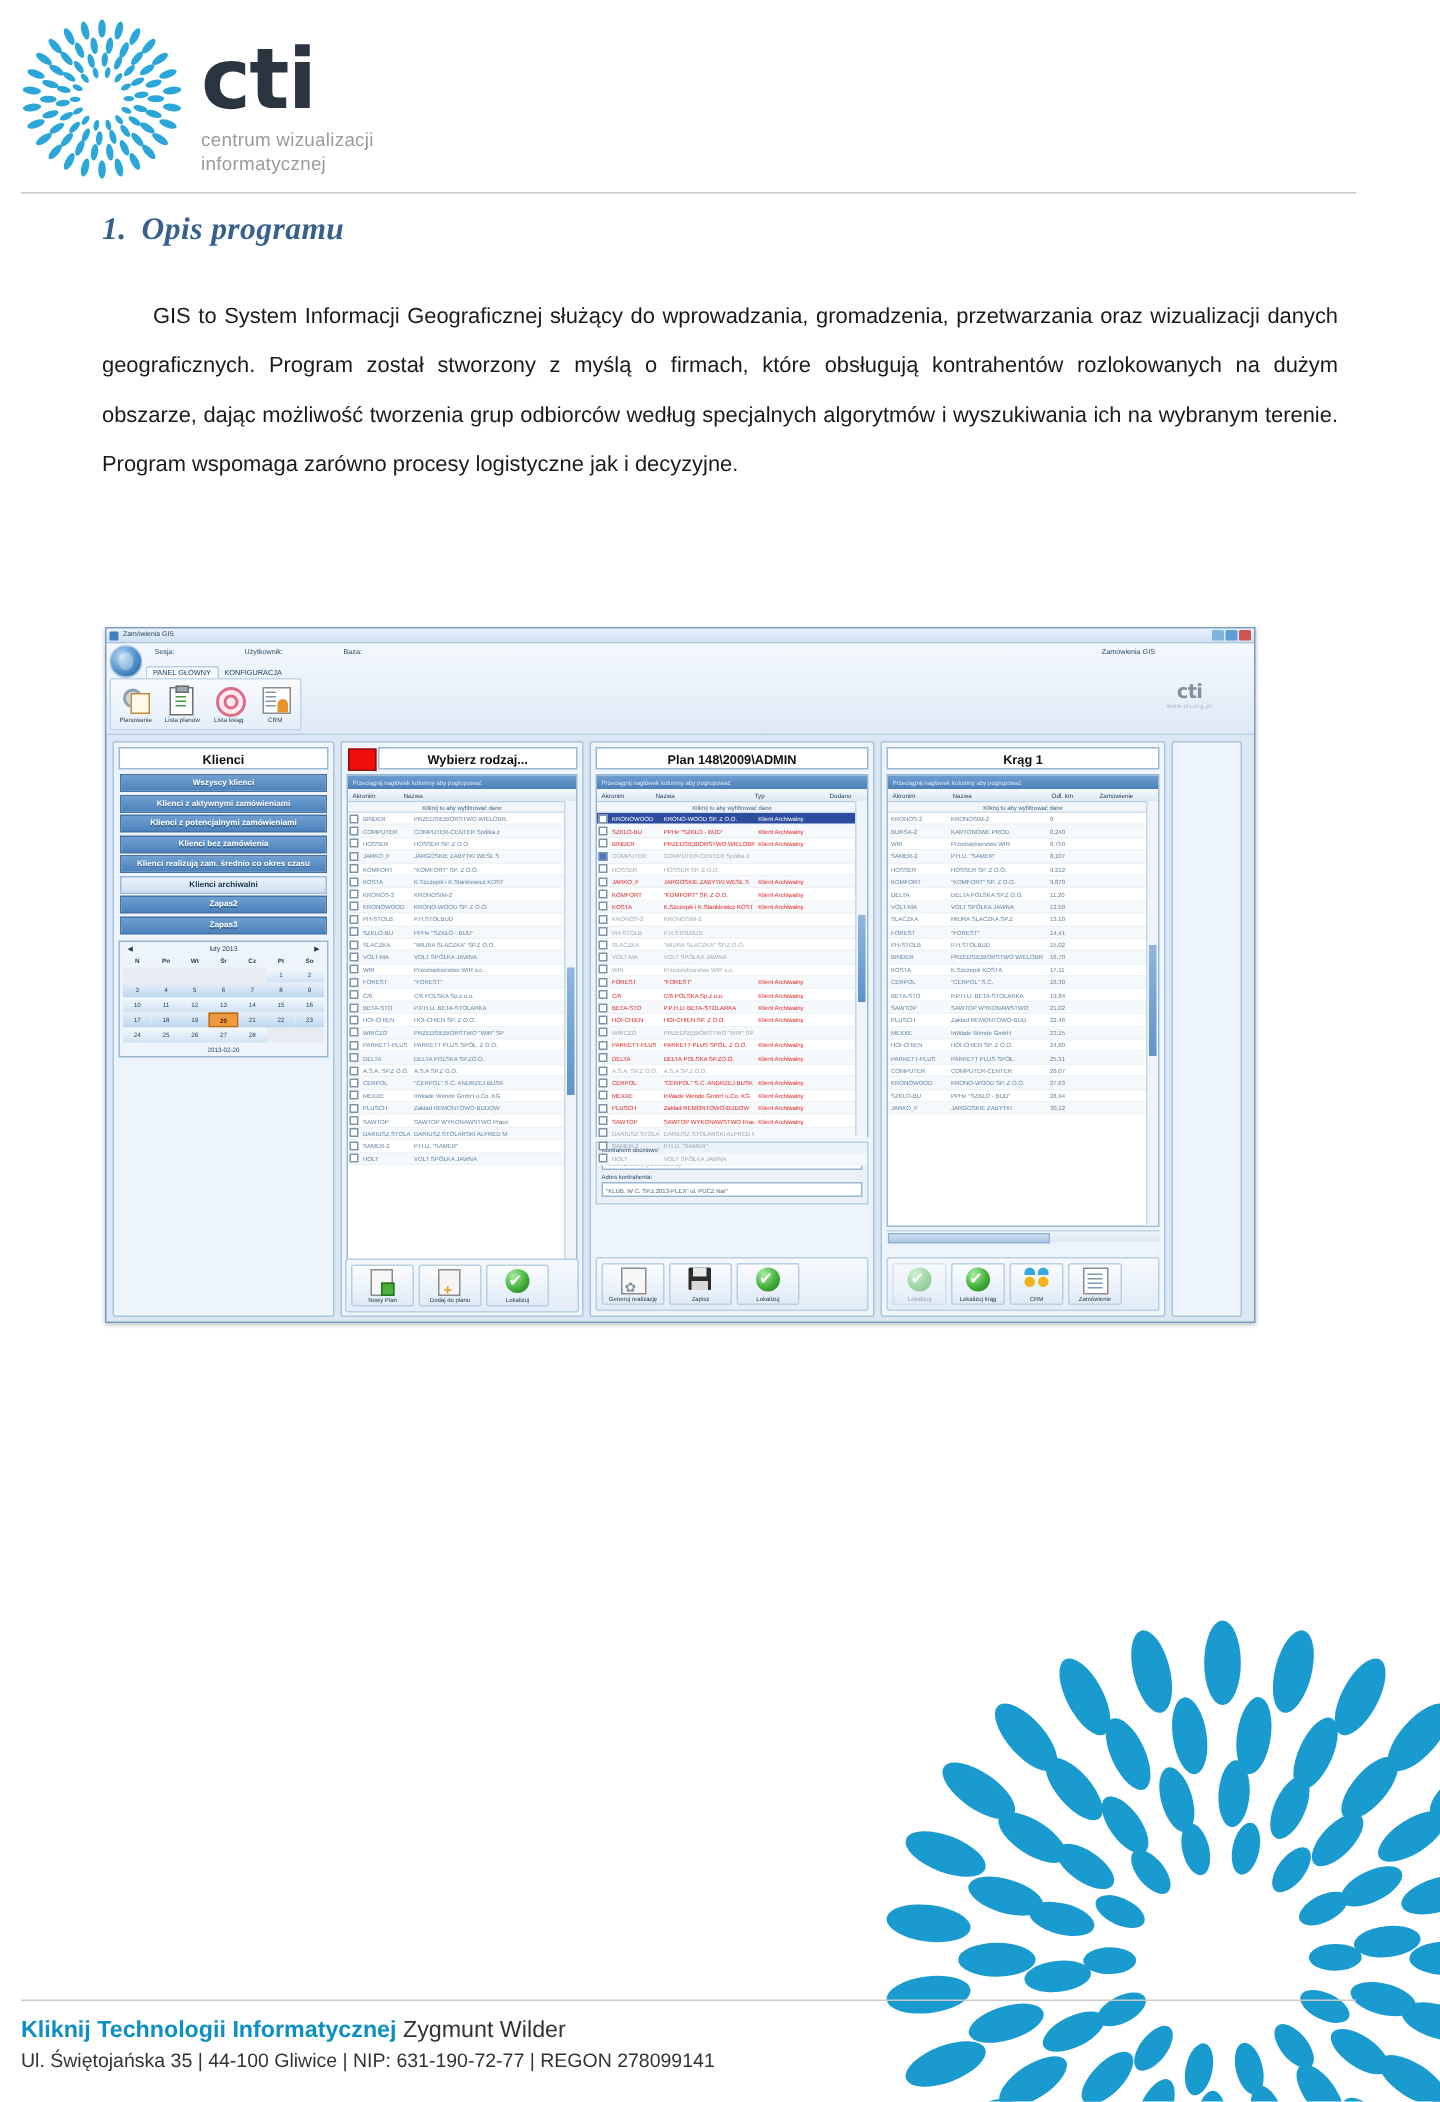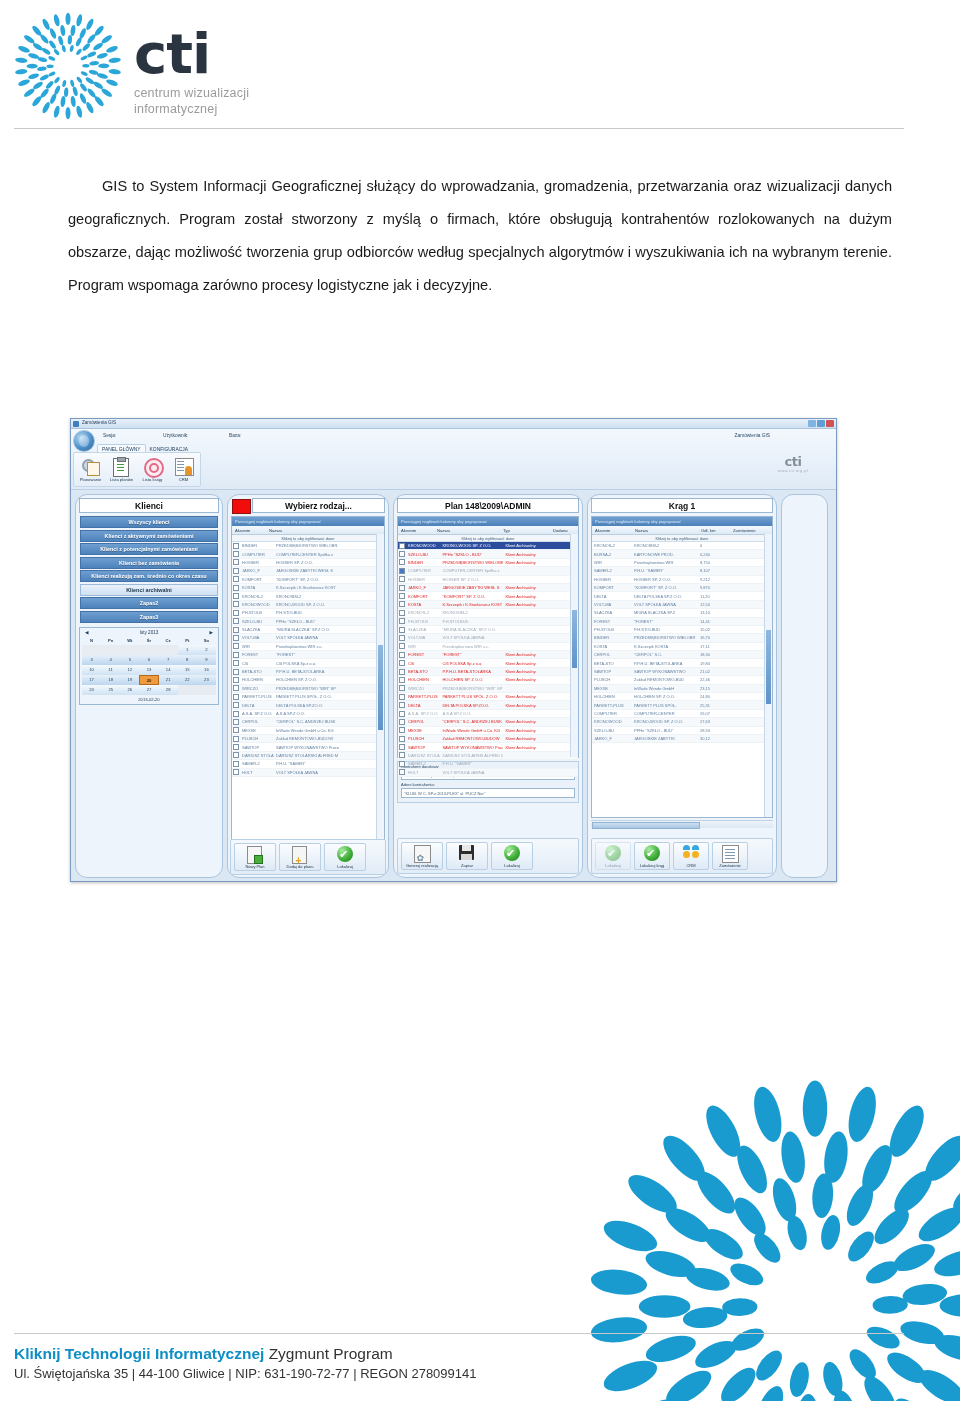--- a/index.html
+++ b/index.html
@@ -109,21 +109,21 @@
   .rb-ico { width:18px; height:18px; margin:0 auto 1px auto; position:relative; }
   .rb-lbl { font-size:4.2px; color:#243c52; display:block; line-height:5px; }
 
   .ribbon-wm { position:absolute; right:6px; top:26px; width:74px; text-align:center; opacity:.55; }
   .ribbon-wm .wm-cti { font-family:"DejaVu Sans", sans-serif; font-weight:bold; font-size:13px; color:#30404f; letter-spacing:-.5px; line-height:13px; }
   .ribbon-wm .wm-url { font-size:4px; color:#6a7a88; letter-spacing:.4px; }
 
   .workspace { position:relative; height:392px; padding:4px; box-sizing:border-box; }
   .panel {
     position:absolute; top:4px;
-    background:#eef4fb; border:1px solid #a9c4de; border-radius:12px;
+    background:#eef4fb; border:1px solid #a9c4de; border-radius:2px;
     box-sizing:border-box;
   }
   .panel-title {
     margin:3px; height:13px; background:#ffffff; border:1px solid #9ab8d4;
     display:flex; align-items:center; justify-content:center;
     font-size:8.5px; font-weight:bold; color:#101010;
   }
   .p1 { left:4px; width:148px; height:384px; }
   .p2 { left:156px; width:162px; height:384px; }
   .p3 { left:322px; width:190px; height:384px; }
@@ -347,20 +347,23 @@
     <div class="logo-text">
       <div class="logo-cti">cti</div>
       <div class="logo-tag">centrum wizualizacji</div>
       <div class="logo-tag" style="margin-top:0">informatycznej</div>
     </div>
   </div>
   <div class="header-rule"></div>
 </div>
 
 <div class="content">
+  <h1 class="section-title">
+    <span class="num">1.</span><span>Opis programu</span>
+  </h1>
   <p class="para"><span class="indent"></span><span>GIS to System Informacji Geograficznej służący do wprowadzania, gromadzenia, przetwarzania oraz wizualizacji danych geograficznych. Program został stworzony z myślą o firmach, które obsługują kontrahentów rozlokowanych  na dużym obszarze, dając możliwość tworzenia grup odbiorców według specjalnych algorytmów  i wyszukiwania  ich  na  wybranym  terenie. Program wspomaga zarówno procesy logistyczne jak i decyzyjne.</span></p>
 </div>
 
 <div class="figure">
   <div class="app-window">
 
     <div class="titlebar">
       <span class="tb-icon"></span>
       <span class="tb-text">Zamówienia GIS</span>
       <span class="win-btns">
@@ -1299,15 +1302,15 @@
       <rect x="48.1" y="30.25" width="3.8" height="7.5" rx="3.75" transform="rotate(243.42857142857144 50 50)"></rect>
       <rect x="48.1" y="30.25" width="3.8" height="7.5" rx="3.75" transform="rotate(269.14285714285717 50 50)"></rect>
       <rect x="48.1" y="30.25" width="3.8" height="7.5" rx="3.75" transform="rotate(294.8571428571429 50 50)"></rect>
       <rect x="48.1" y="30.25" width="3.8" height="7.5" rx="3.75" transform="rotate(320.57142857142856 50 50)"></rect>
       <rect x="48.1" y="30.25" width="3.8" height="7.5" rx="3.75" transform="rotate(346.2857142857143 50 50)"></rect>
     </g>
 </svg>
 
 <div class="footer">
   <div class="footer-rule"></div>
-  <div class="f-line1"><b>Kliknij Technologii Informatycznej</b><span> Zygmunt Program</span></div>
+  <div class="f-line1"><b>Kliknij Technologii Informatycznej</b><span> Zygmunt Wilder</span></div>
   <div class="f-line2">Ul. Świętojańska 35  |  44-100 Gliwice  |  NIP: 631-190-72-77  |  REGON 278099141</div>
 </div>
 
 </body></html>

